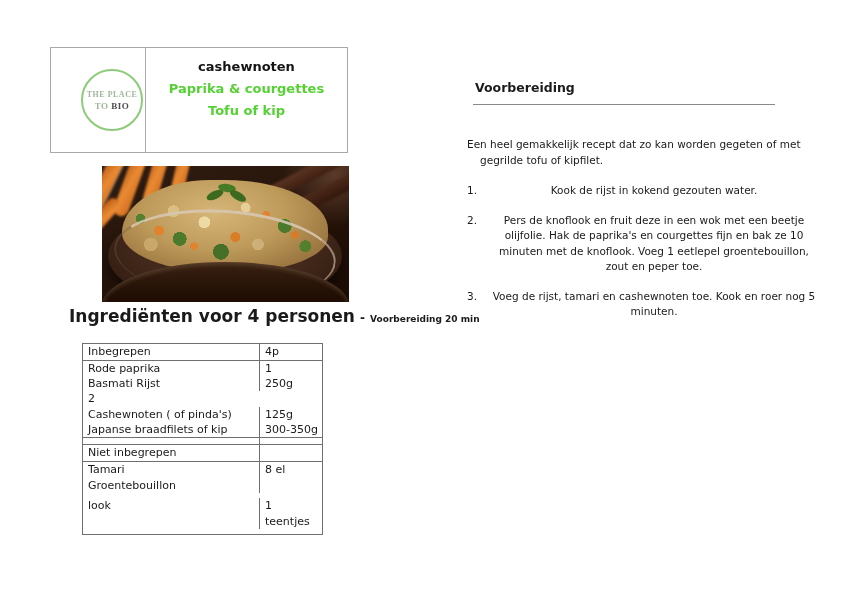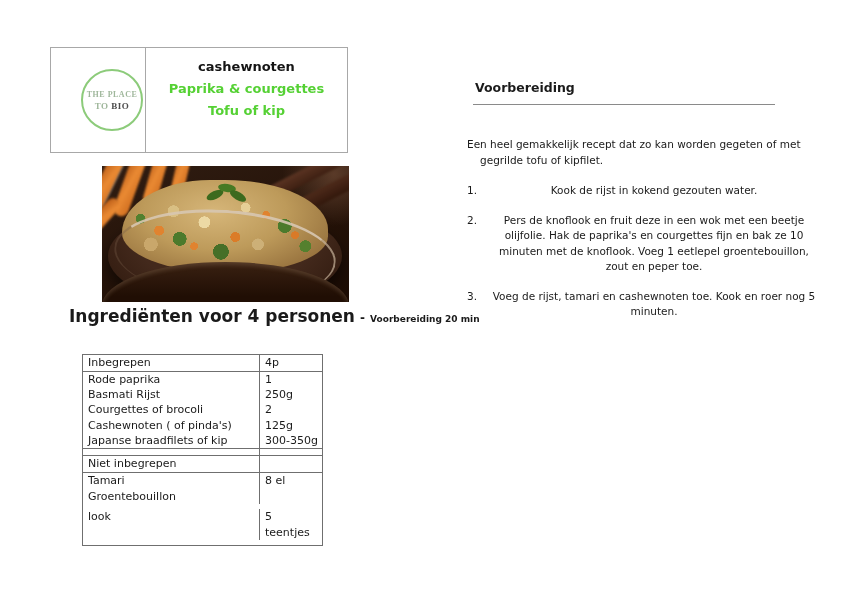--- a/index.html
+++ b/index.html
@@ -82,21 +82,21 @@
                 box-shadow:inset 0 3px 4px rgba(225,195,155,.18); }
 
   
   .ing-head { position:absolute; left:69px; top:306px; white-space:nowrap; }
   .ing-big   { font-size:17px; font-weight:bold; }
   .ing-dash  { font-size:12px; font-weight:bold; }
   .ing-small { font-size:9px;  font-weight:bold; }
 
   
   .tbl { position:absolute; left:82px; top:343px; width:241px;
-         border:1px solid #6f6f6f; font-size:11px;margin-top:11px; }
+         border:1px solid #6f6f6f; font-size:11px; }
   .trow { display:flex; }
   .c1 { width:177px; padding-left:5px; padding-right:4px;
         border-right:1px solid #6f6f6f; }
   .c2 { flex:1; padding-left:5px; padding-right:3px; }
   .rhdr .c1, .rhdr .c2 { line-height:14px; padding-top:1px; padding-bottom:1px; }
   .rhdr { border-bottom:1px solid #6f6f6f; }
   .sec1 { border-bottom:1px solid #6f6f6f; }
   .sec1 .c1, .sec1 .c2 { line-height:15.2px; }
   .spacer { height:7px; border-bottom:1px solid #6f6f6f; }
   .sec2 { padding-bottom:5px; }
@@ -166,21 +166,20 @@
     <div class="sec1">
       <div class="trow">
         <div class="c1">Rode paprika</div>
         <div class="c2">1</div>
       </div>
       <div class="trow">
         <div class="c1">Basmati Rijst</div>
         <div class="c2">250g</div>
       </div>
       <div class="trow">
-        <div class="c1">Courgettes of brocoli</div>
         <div class="c2">2</div>
       </div>
       <div class="trow">
         <div class="c1">Cashewnoten ( of pinda's)</div>
         <div class="c2">125g</div>
       </div>
       <div class="trow">
         <div class="c1">Japanse braadfilets of kip</div>
         <div class="c2">300-350g</div>
       </div>
@@ -197,21 +196,21 @@
       <div class="trow">
         <div class="c1">Tamari</div>
         <div class="c2">8 el</div>
       </div>
       <div class="trow">
         <div class="c1">Groentebouillon</div>
         <div class="c2"></div>
       </div>
       <div class="trow gap">
         <div class="c1">look</div>
-        <div class="c2">5 teentjes</div>
+        <div class="c2">1 teentjes</div>
       </div>
     </div>
   </div>
 
   <div class="prep">
     <div class="prep-title">Voorbereiding</div>
     <div class="prep-rule"></div>
     <div class="prep-intro">Een heel gemakkelijk recept dat zo kan worden gegeten of met
 gegrilde tofu of kipfilet.</div>
     <ol class="steps">

